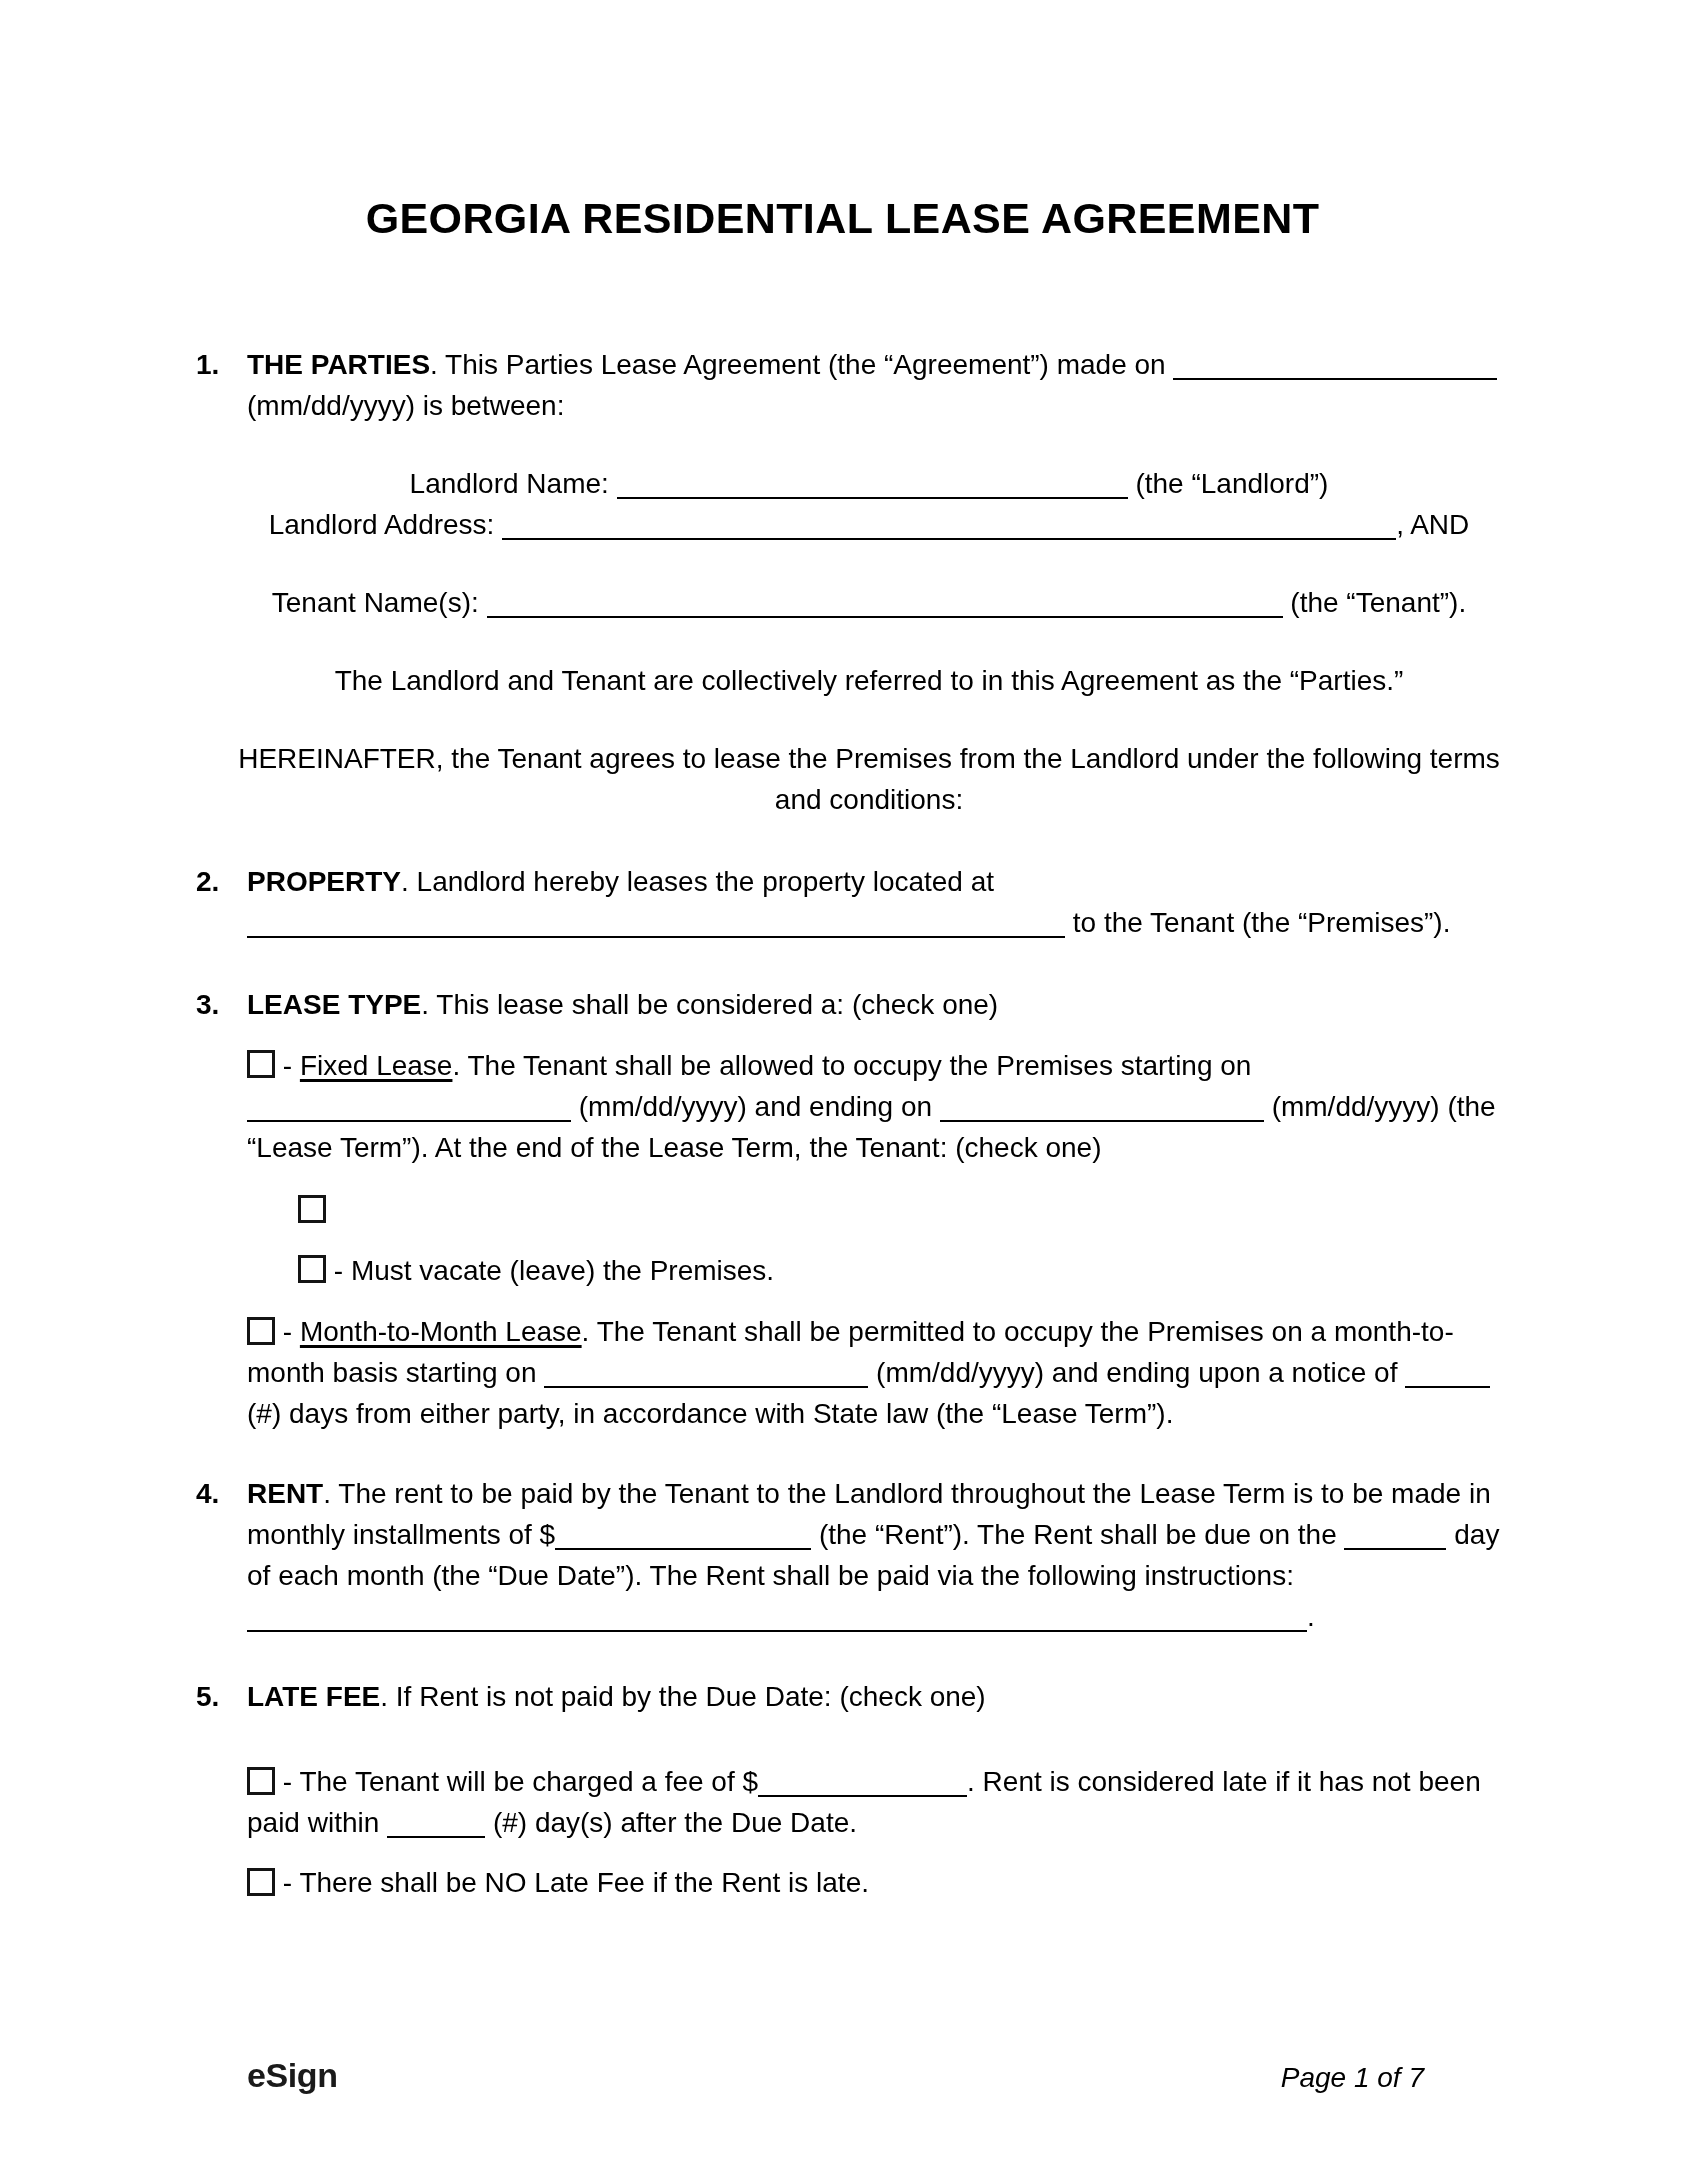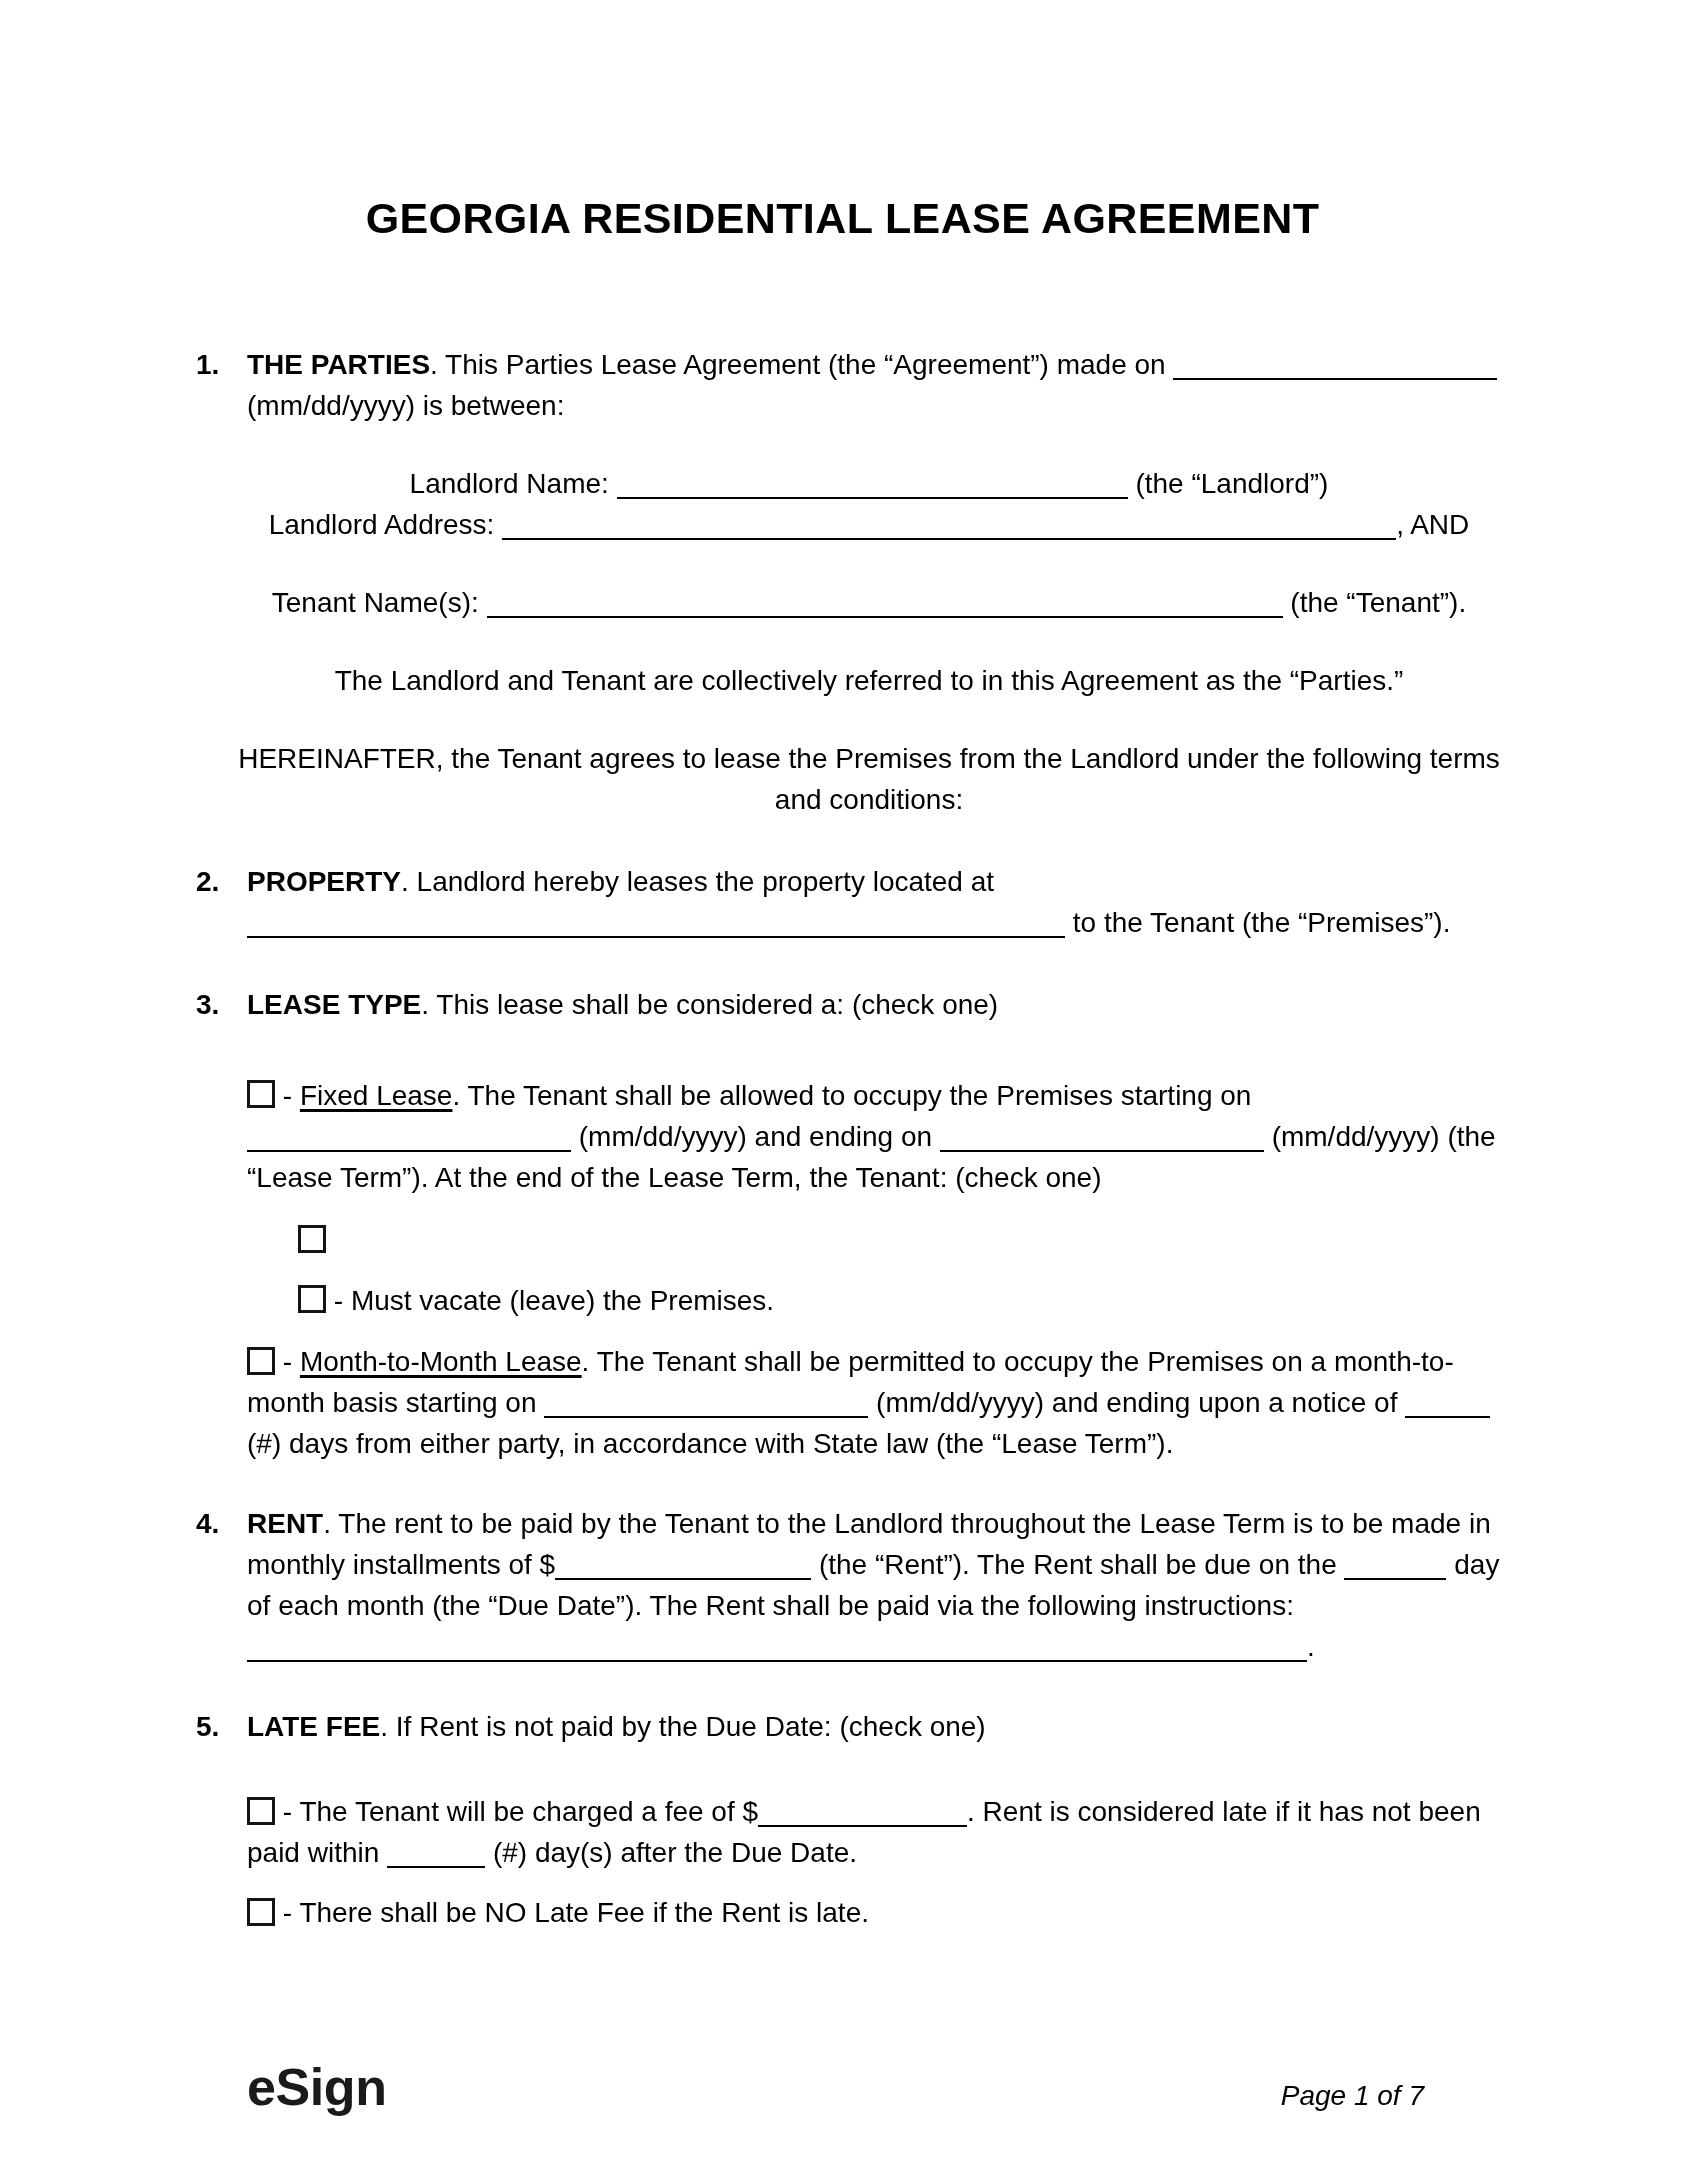--- a/index.html
+++ b/index.html
@@ -46,38 +46,38 @@
     background: #fff;
   }
   .u { text-decoration: underline; text-decoration-thickness: 2.6px; text-underline-offset: 4.3px; }
   .m-sec1 { margin-top: 102px; }
   .m-landlord { margin-top: 37px; }
   .m-tenant { margin-top: 37px; }
   .m-parties { margin-top: 37px; }
   .m-herein { margin-top: 37px; }
   .m-sec2 { margin-top: 41px; }
   .m-sec3 { margin-top: 41px; }
-  .m-fixed { margin-top: 50px; }
+  .m-fixed { margin-top: 20px; }
   .m-sub1 { margin-top: 22px; }
   .m-sub2 { margin-top: 19px; }
   .m-mtm { margin-top: 20.4px; }
   .m-sec4 { margin-top: 39px; }
   .m-sec5 { margin-top: 39px; }
   .m-late1 { margin-top: 44px; }
   .m-late2 { margin-top: 19px; }
   .footer {
     position: absolute;
     left: 247px;
     right: 261px;
     top: 2055px;
     display: flex;
     justify-content: space-between;
     align-items: baseline;
   }
-  .logo { font-size: 52px; font-weight: bold; color: #1a1a1a; letter-spacing: -0.4px; margin-top: 12px; }
+  .logo { font-size: 34px; font-weight: bold; color: #1a1a1a; letter-spacing: -0.4px; }
   .pagenum { font-size: 28px; color: #000; font-style: italic; }
 </style>
 </head>
 <body>
 
 <div class="page">
 
   <h1 class="title">GEORGIA RESIDENTIAL LEASE AGREEMENT</h1>
 
   <div class="content">

